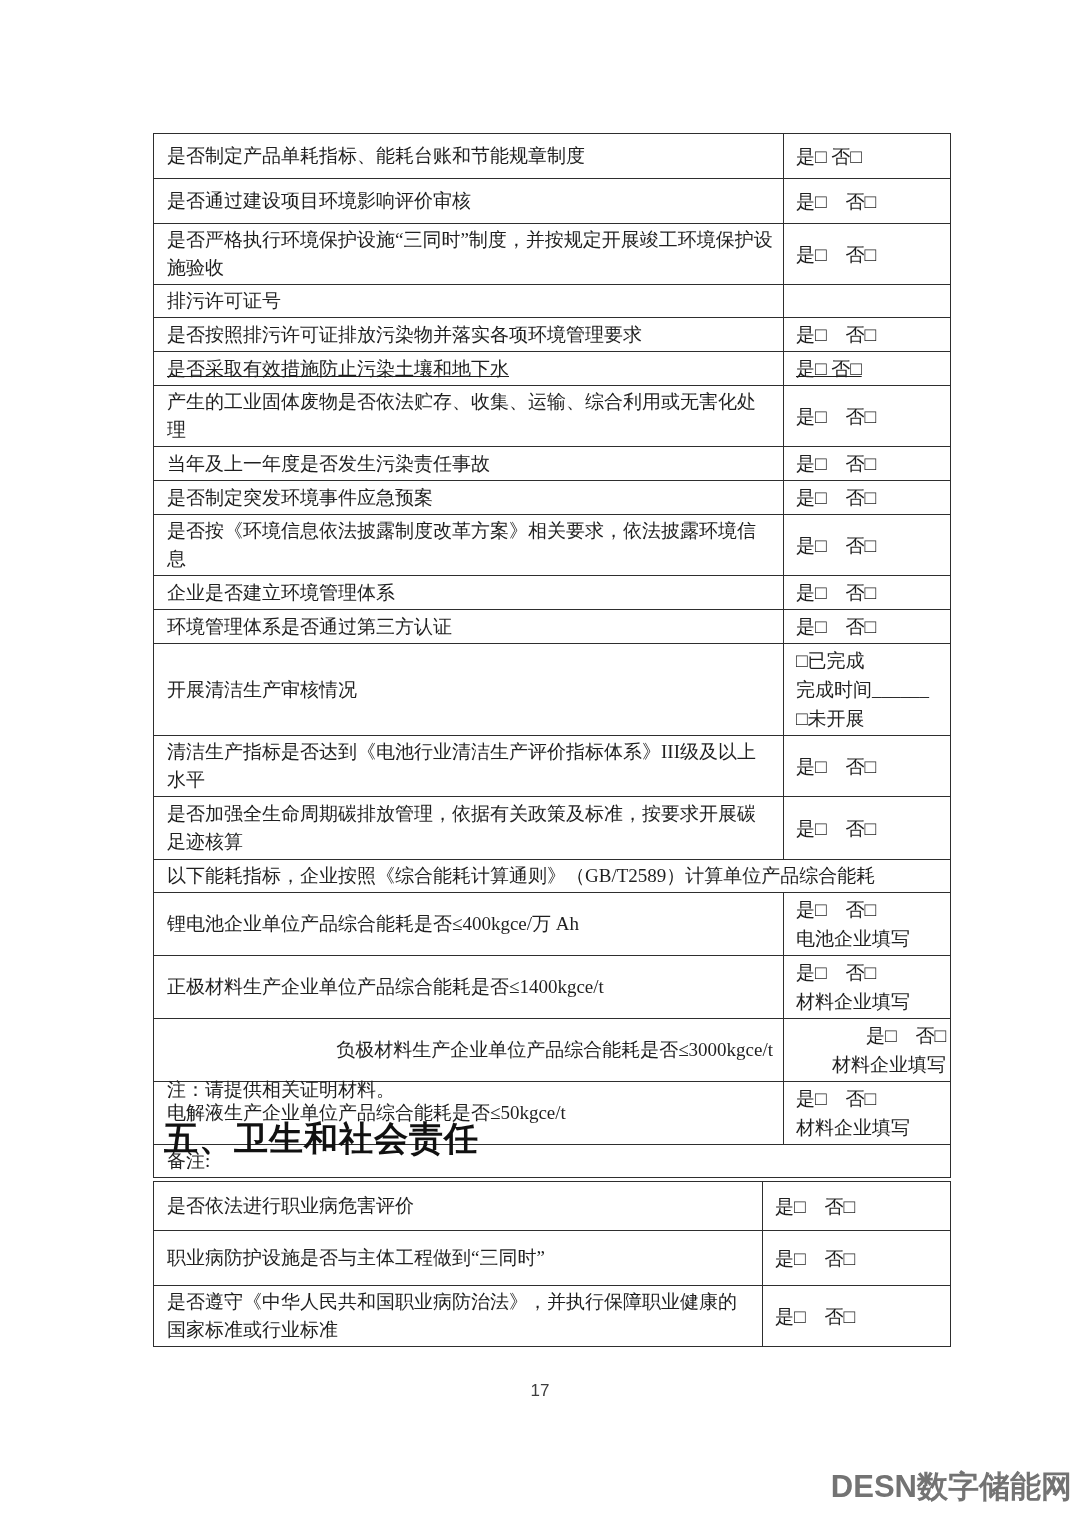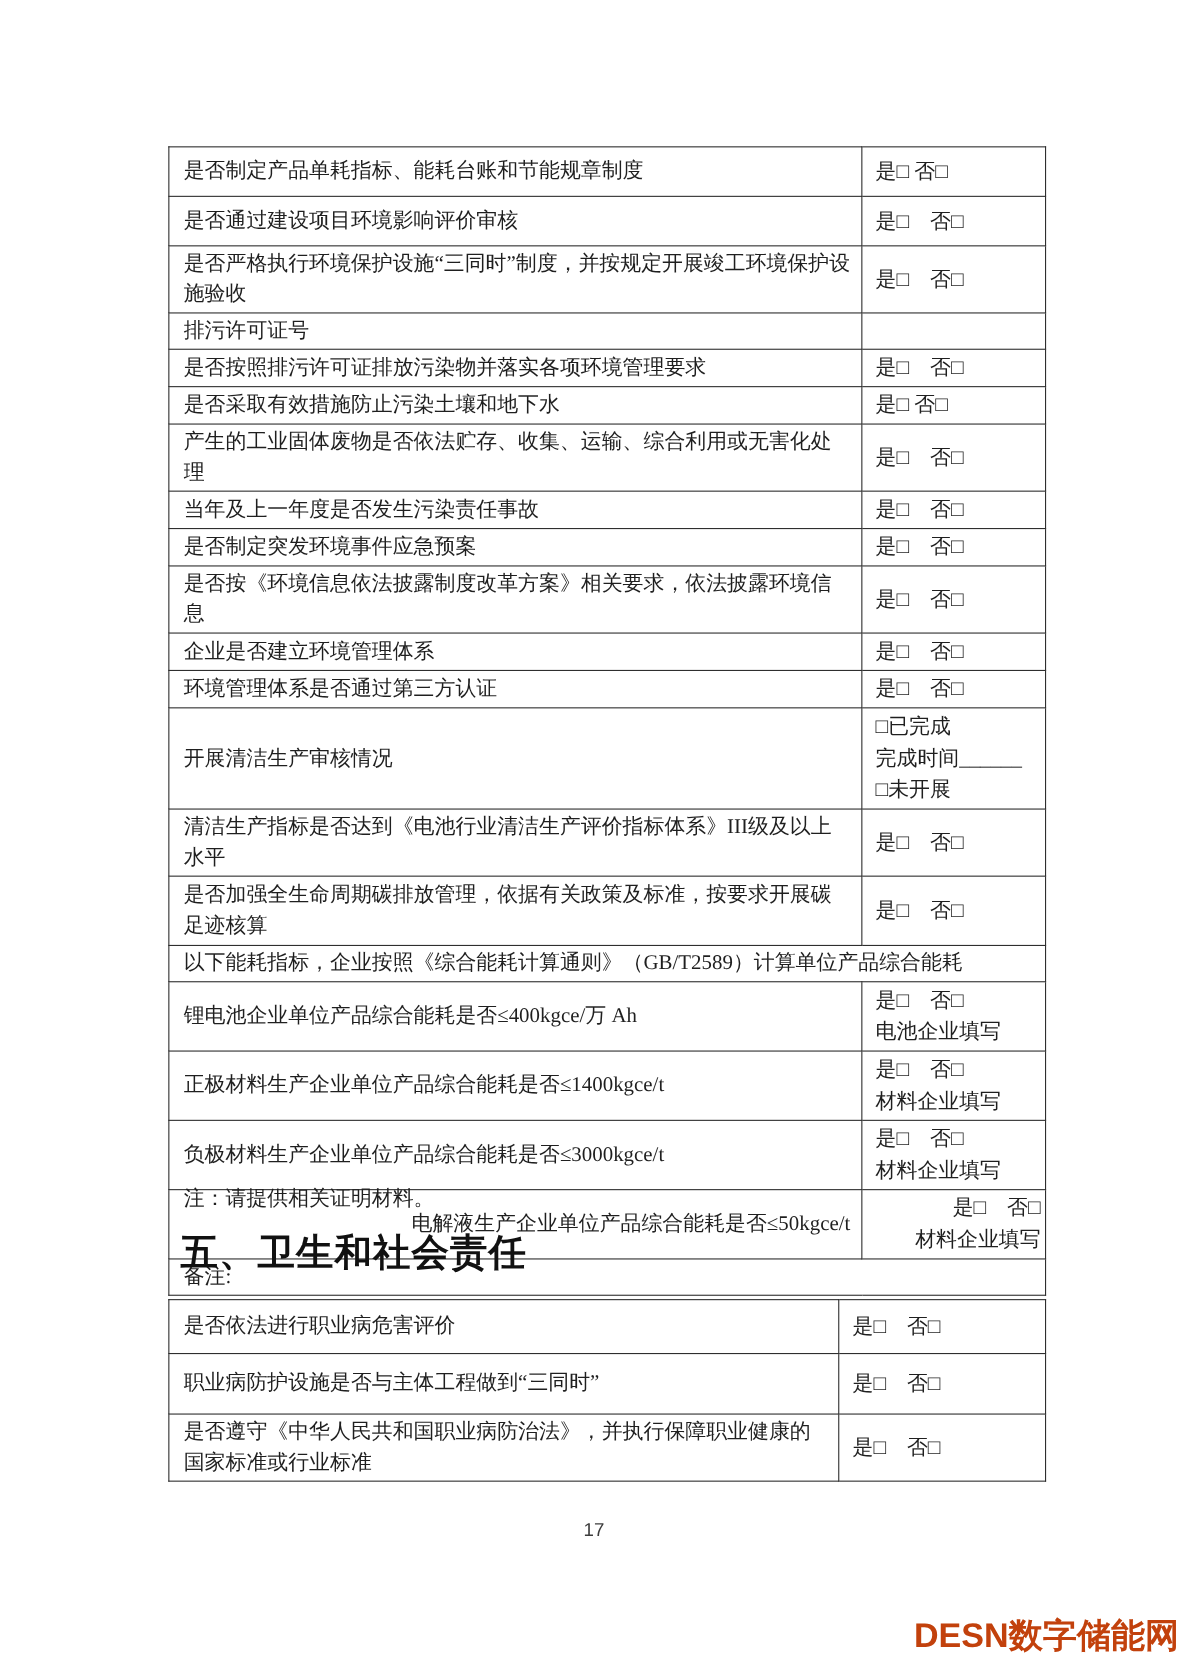--- a/index.html
+++ b/index.html
@@ -84,21 +84,21 @@
         <tr style="height: 29px;">
           <td class="q">排污许可证号</td>
           <td class="a"></td>
         </tr>
         <tr style="height: 29px;">
           <td class="q">是否按照排污许可证排放污染物并落实各项环境管理要求</td>
           <td class="a">
             <div>是□　否□</div>
           </td>
         </tr>
-        <tr style="height: 29px;">
+        <tr style="height: 29px; text-decoration: underline;">
           <td class="q">是否采取有效措施防止污染土壤和地下水</td>
           <td class="a">
             <div>是□ 否□</div>
           </td>
         </tr>
         <tr style="height: 29px;">
           <td class="q">产生的工业固体废物是否依法贮存、收集、运输、综合利用或无害化处理</td>
           <td class="a">
             <div>是□　否□</div>
           </td>
@@ -163,28 +163,28 @@
             <div>电池企业填写</div>
           </td>
         </tr>
         <tr style="height: 58px;">
           <td class="q">正极材料生产企业单位产品综合能耗是否≤1400kgce/t</td>
           <td class="a">
             <div>是□　否□</div>
             <div>材料企业填写</div>
           </td>
         </tr>
-        <tr style="height: 53px;">
+        <tr style="height: 53px; text-align: right;">
           <td class="q">负极材料生产企业单位产品综合能耗是否≤3000kgce/t</td>
           <td class="a">
             <div>是□　否□</div>
             <div>材料企业填写</div>
           </td>
         </tr>
-        <tr style="height: 59px; text-align: right;">
+        <tr style="height: 59px;">
           <td class="q">电解液生产企业单位产品综合能耗是否≤50kgce/t</td>
           <td class="a">
             <div>是□　否□</div>
             <div>材料企业填写</div>
           </td>
         </tr>
         <tr style="height: 31px;">
           <td class="q" colspan="2">备注:</td>
         </tr>
       </tbody>
@@ -216,15 +216,15 @@
           <td class="q">是否遵守《中华人民共和国职业病防治法》，并执行保障职业健康的国家标准或行业标准</td>
           <td class="a">
             <div>是□　否□</div>
           </td>
         </tr>
       </tbody>
   </table>
 
   <div class="pagenum">17</div>
 
-  <div class="watermark" style="color: #c2410c;">DESN数字储能网</div>
+  <div class="watermark" style="color: #737373;">DESN数字储能网</div>
 
 </div>
 
 </body></html>

